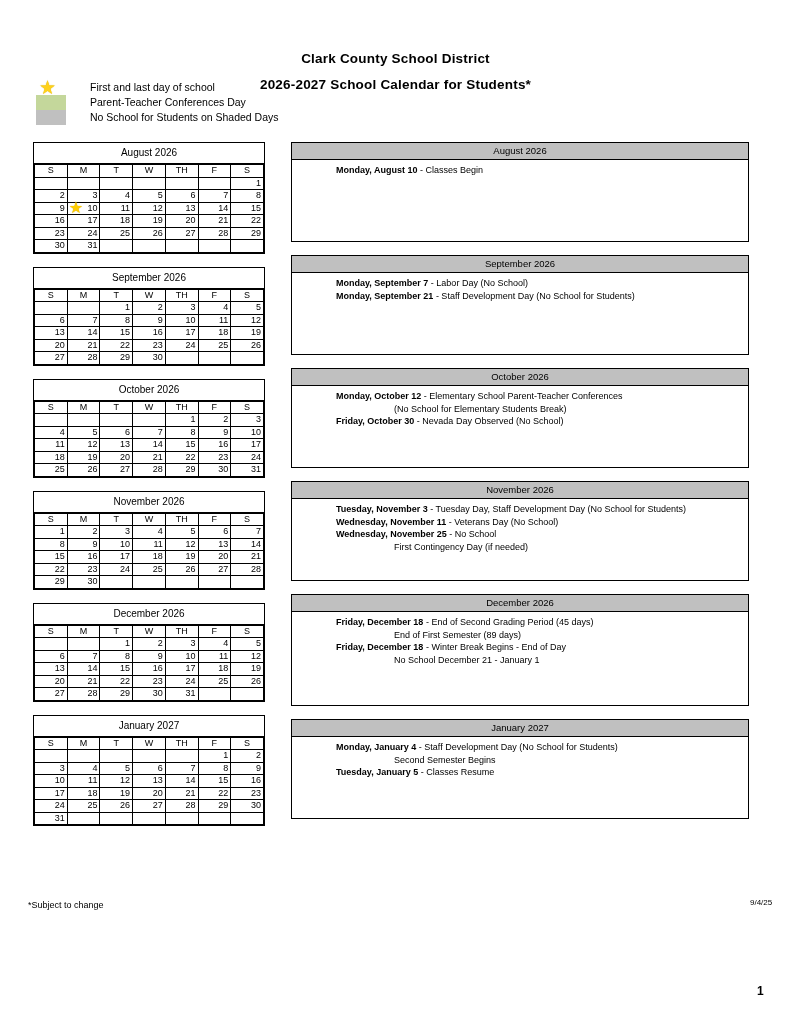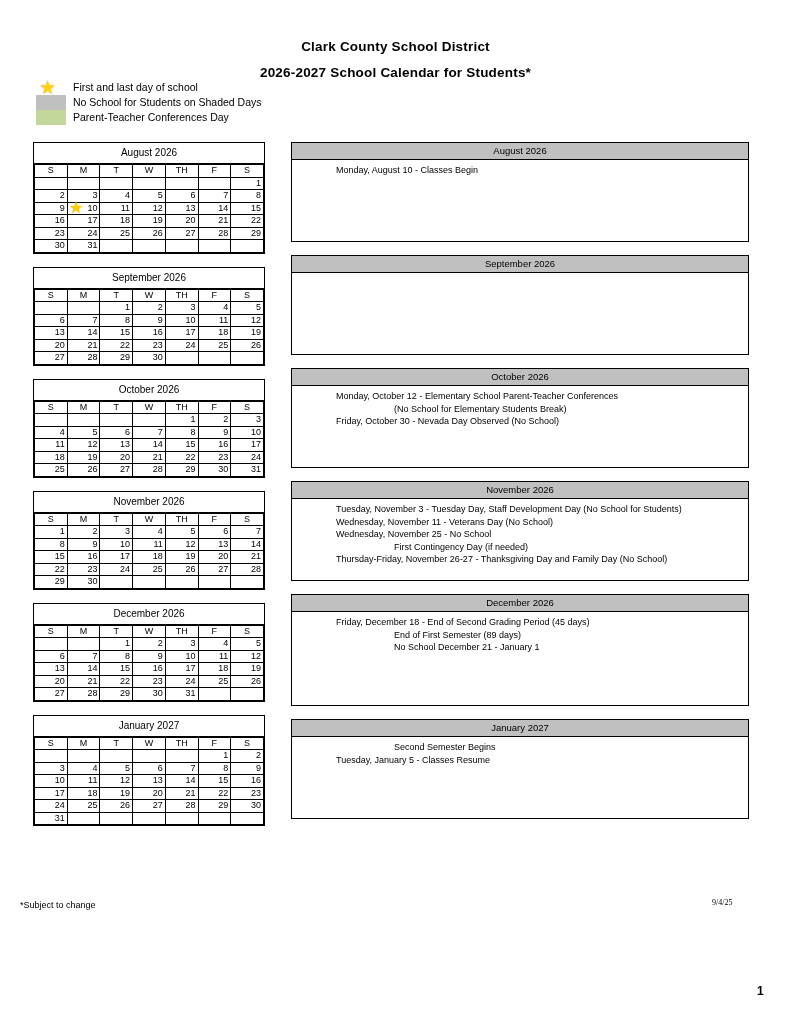--- a/index.html
+++ b/index.html
@@ -6,34 +6,34 @@
   body{
     width:791px;height:1024px;
     font-family:"Liberation Sans", sans-serif;
     color:#000;
     position:relative;
     overflow:hidden;
   }
   .page{position:relative;width:791px;height:1024px;}
 
   
-  .header{text-align:center;padding-top:38px;}
+  .header{text-align:center;padding-top:50px;}
   .header .line1{font-size:13.5px;font-weight:bold;letter-spacing:0.2px;line-height:17px;}
   .header .line2{font-size:13.5px;font-weight:bold;letter-spacing:0.2px;line-height:17px;margin-top:9px;}
 
   
   .legend{position:absolute;left:36px;top:80px;}
   .legend-row{display:flex;align-items:center;height:15px;}
   .legend-swatch{width:30px;height:15px;flex:0 0 30px;box-sizing:border-box;}
   .legend-swatch.star-cell{background:transparent;position:relative;}
   .legend-star{position:absolute;left:3px;top:-2px;font-size:19px;line-height:19px;color:#FFD11A;
       text-shadow:0 0 1px #C8A400;}
   .legend-swatch.gray{background:#C0C0C0;}
   .legend-swatch.green{background:#C4D79B;}
-  .legend-label{font-size:10.5px;margin-left:7px;line-height:15px;white-space:nowrap;}
+  .legend-label{font-size:10.5px;margin-left:24px;line-height:15px;white-space:nowrap;}
 
   
   .cal-col{position:absolute;left:33px;top:142px;width:232px;}
   .notes-col{position:absolute;left:291px;top:142px;width:458px;}
 
   
   .month{margin-bottom:13px;border:1.5px solid #000;box-sizing:border-box;background:#fff;}
   .month-title{
     text-align:center;font-size:10px;padding:4px 0 5px;border-bottom:1.5px solid #000;
     background:#fff;
@@ -60,60 +60,60 @@
   }
 
   
   .note{border:1.5px solid #000;box-sizing:border-box;margin-bottom:13px;background:#fff;}
   .note-title{
     background:#C0C0C0;text-align:center;font-size:9.5px;
     padding:2px 0 3px;border-bottom:1.5px solid #000;
   }
   .note-body{padding:4px 6px 6px 6px;}
   .note-line{font-size:9px;line-height:12.5px;white-space:nowrap;}
-  .note-line b{font-weight:normal;padding-left:38px;}
+  .note-line b{font-weight:bold;padding-left:38px;}
   .note-line.indent{padding-left:96px;}
 
   
   .note.h-aug{height:100px;}
   .note.h-sep{height:100px;}
   .note.h-oct{height:100px;}
   .note.h-nov{height:100px;}
   .note.h-dec{height:112px;}
   .note.h-jan{height:100px;}
 
   
-  .footer-left{position:absolute;left:20px;top:900px;font-size:9px;}
-  .footer-right{position:absolute;left:712px;top:898px;font-size:8px;font-family:Liberation Serif, serif;}
+  .footer-left{position:absolute;left:28px;top:900px;font-size:9px;}
+  .footer-right{position:absolute;left:750px;top:898px;font-size:8px;}
   .page-num{position:absolute;left:757px;top:984px;font-size:12px;font-weight:bold;}
 </style>
 </head>
 <body>
 
 <div class="page">
 
   <div class="header">
     <div class="line1">Clark County School District</div>
     <div class="line2">2026-2027 School Calendar for Students*</div>
   </div>
 
   <div class="legend">
       <div class="legend-row">
         <div class="legend-swatch star-cell">
           <span class="legend-star">★</span>
         </div>
         <div class="legend-label">First and last day of school</div>
       </div>
       <div class="legend-row">
+        <div class="legend-swatch green"></div>
+        <div class="legend-label">Parent-Teacher Conferences Day</div>
+      </div>
+      <div class="legend-row">
         <div class="legend-swatch gray"></div>
         <div class="legend-label">No School for Students on Shaded Days</div>
-      </div>
-      <div class="legend-row">
-        <div class="legend-swatch green"></div>
-        <div class="legend-label">Parent-Teacher Conferences Day</div>
       </div>
     </div>
 
   <div class="cal-col">
       <div class="month">
         <div class="month-title">August 2026</div>
         <table class="cal">
           <thead>
             <tr>
               <th>S</th>
@@ -511,50 +511,55 @@
 
   <div class="notes-col">
       <div class="note h-aug">
         <div class="note-title">August 2026</div>
         <div class="note-body">
           <div class="note-line"><b>Monday, August 10</b><span> - Classes Begin</span></div>
         </div>
       </div>
       <div class="note h-sep">
         <div class="note-title">September 2026</div>
+        <div class="note-body">
+          <div class="note-line"><b>Monday, September 7</b><span> - Labor Day (No School)</span></div>
+          <div class="note-line"><b>Monday, September 21</b><span> - Staff Development Day (No School for Students)</span></div>
+        </div>
       </div>
       <div class="note h-oct">
         <div class="note-title">October 2026</div>
         <div class="note-body">
           <div class="note-line"><b>Monday, October 12</b><span> - Elementary School Parent-Teacher Conferences</span></div>
           <div class="note-line indent"><span>(No School for Elementary Students Break)</span></div>
           <div class="note-line"><b>Friday, October 30</b><span> - Nevada Day Observed (No School)</span></div>
         </div>
       </div>
       <div class="note h-nov">
         <div class="note-title">November 2026</div>
         <div class="note-body">
           <div class="note-line"><b>Tuesday, November 3</b><span> - Tuesday Day, Staff Development Day (No School for Students)</span></div>
           <div class="note-line"><b>Wednesday, November 11</b><span> - Veterans Day (No School)</span></div>
           <div class="note-line"><b>Wednesday, November 25</b><span> - No School</span></div>
           <div class="note-line indent"><span>First Contingency Day (if needed)</span></div>
-          <div class="note-line"><b>Thursday-Friday, November 26-27</b><span> - Thanksgiving Day and Family Day (No School)</span></div>
         </div>
       </div>
       <div class="note h-dec">
         <div class="note-title">December 2026</div>
         <div class="note-body">
           <div class="note-line"><b>Friday, December 18</b><span> - End of Second Grading Period (45 days)</span></div>
           <div class="note-line indent"><span>End of First Semester (89 days)</span></div>
+          <div class="note-line"><b>Friday, December 18</b><span> - Winter Break Begins - End of Day</span></div>
           <div class="note-line indent"><span>No School December 21 - January 1</span></div>
         </div>
       </div>
       <div class="note h-jan">
         <div class="note-title">January 2027</div>
         <div class="note-body">
+          <div class="note-line"><b>Monday, January 4</b><span> - Staff Development Day (No School for Students)</span></div>
           <div class="note-line indent"><span>Second Semester Begins</span></div>
           <div class="note-line"><b>Tuesday, January 5</b><span> - Classes Resume</span></div>
         </div>
       </div>
     </div>
 
   <div class="footer-left">*Subject to change</div>
   <div class="footer-right">9/4/25</div>
   <div class="page-num">1</div>
 

